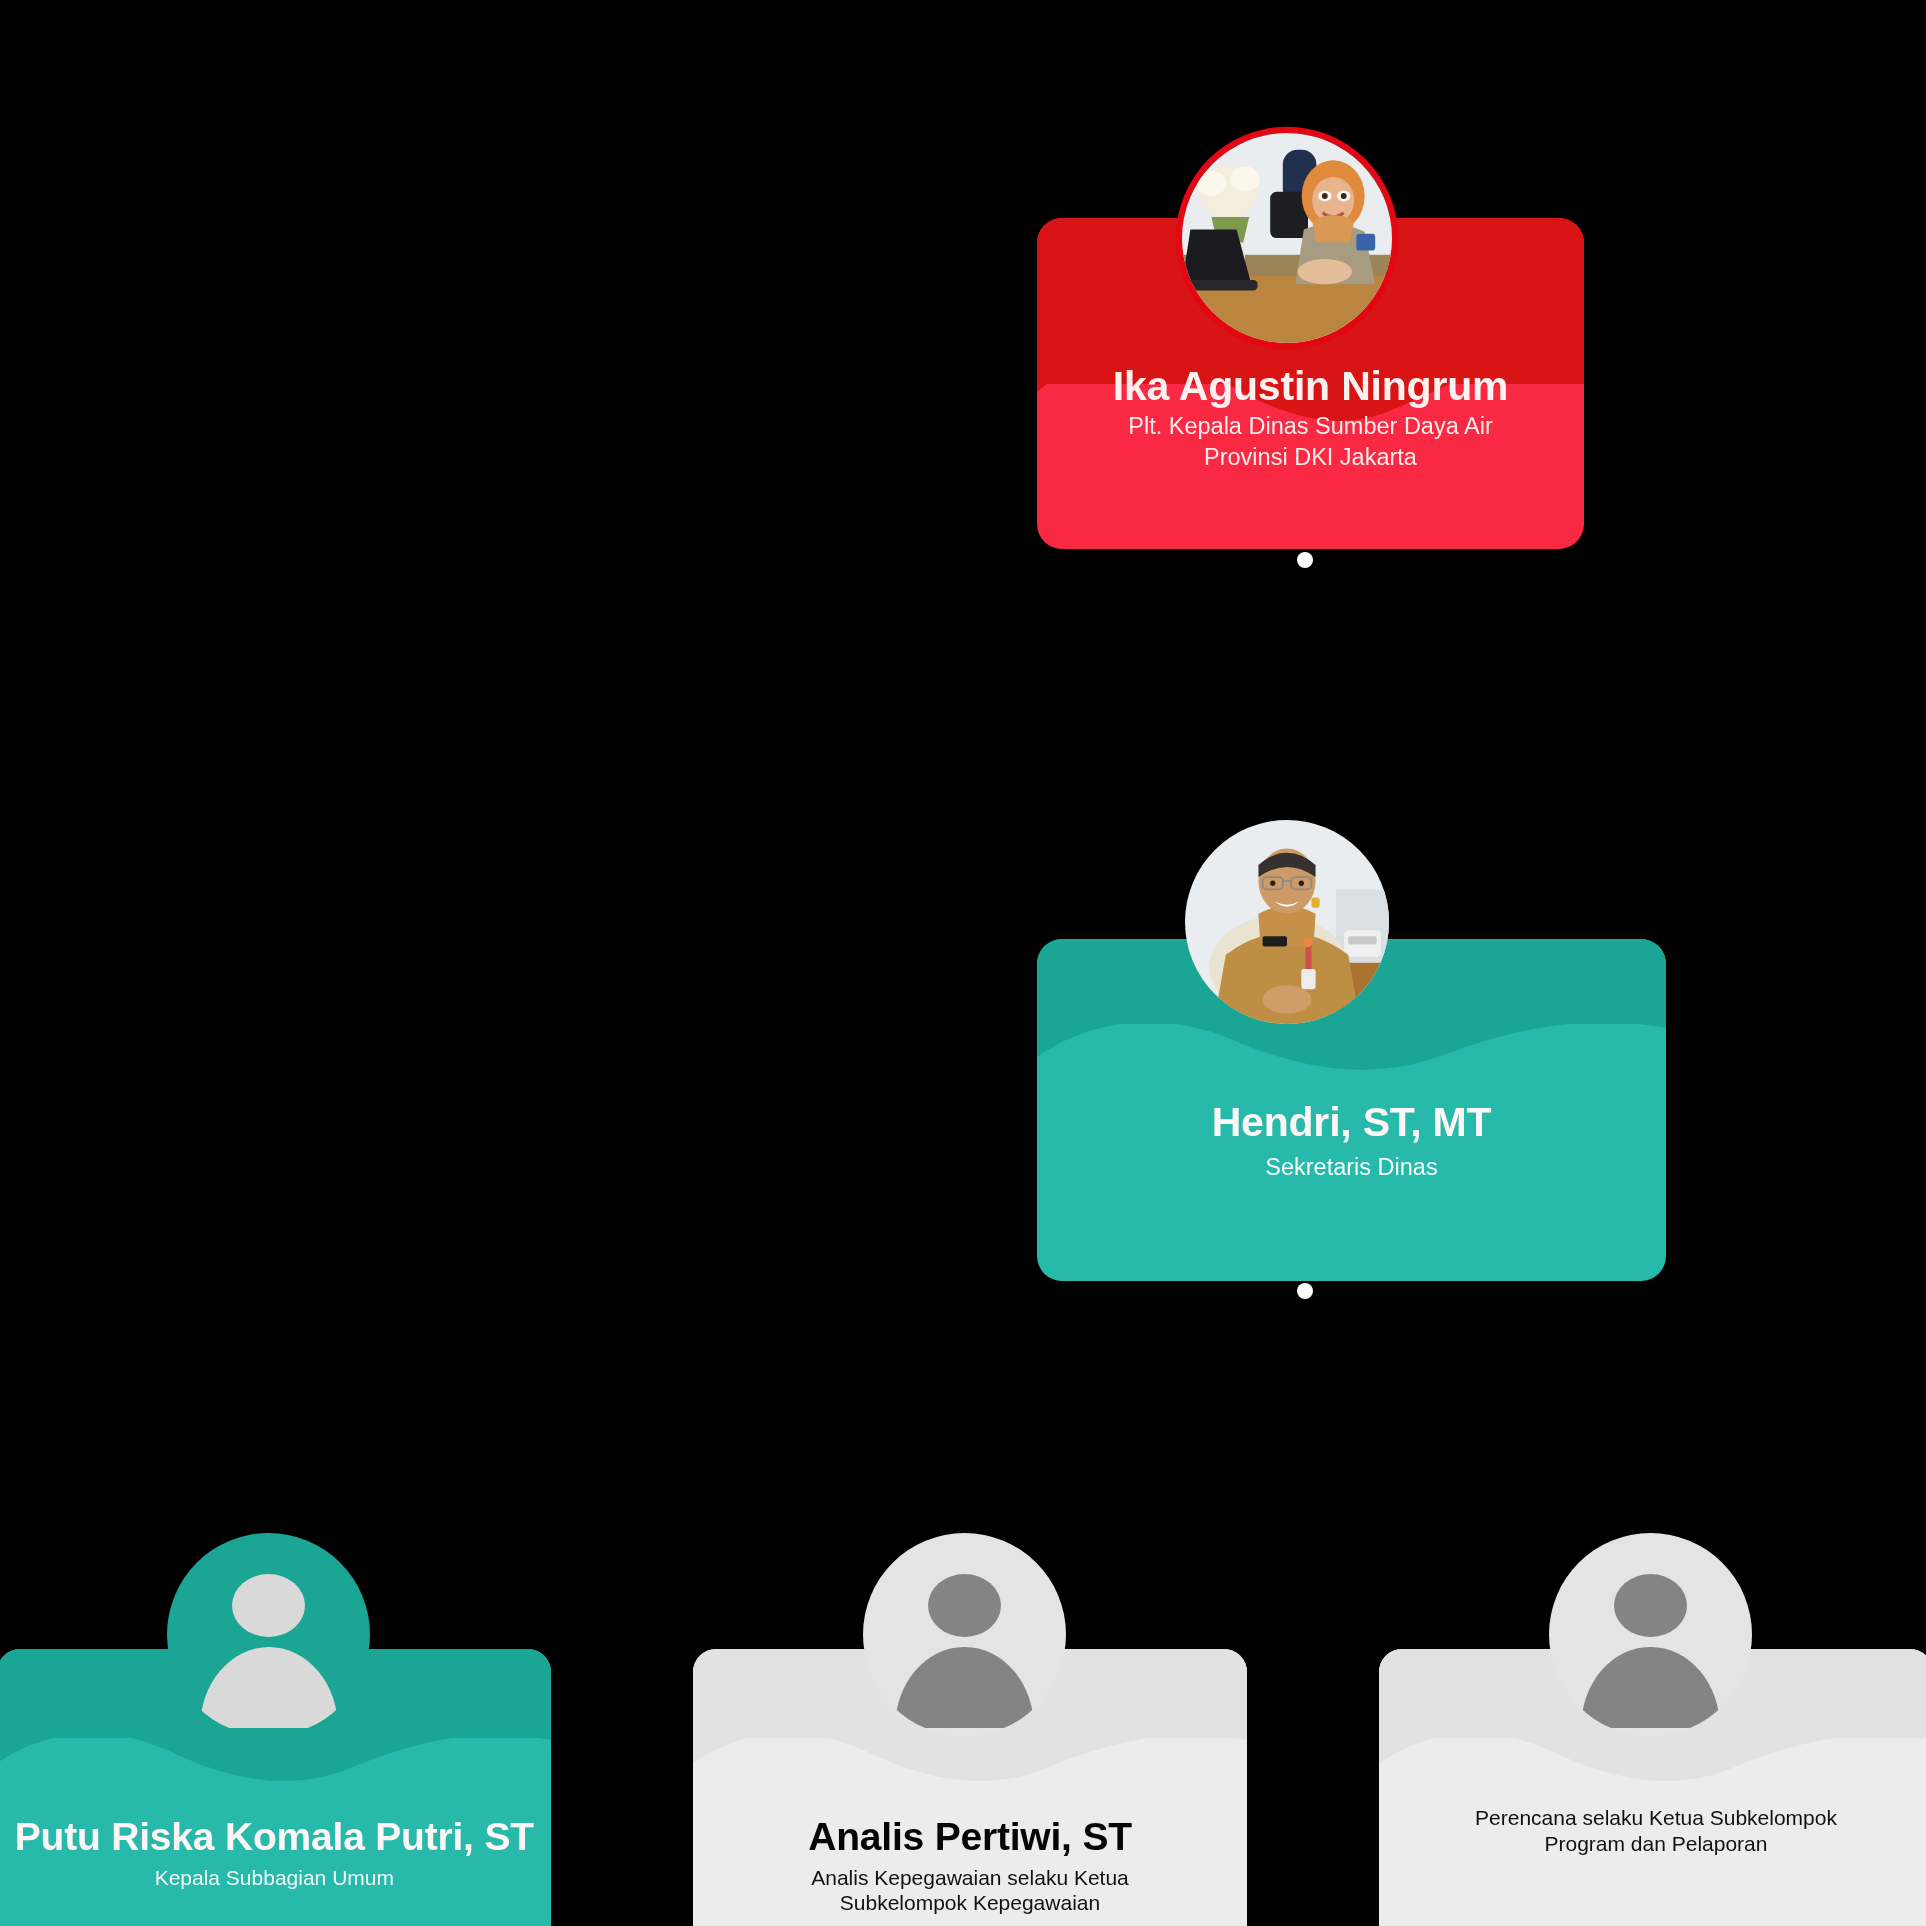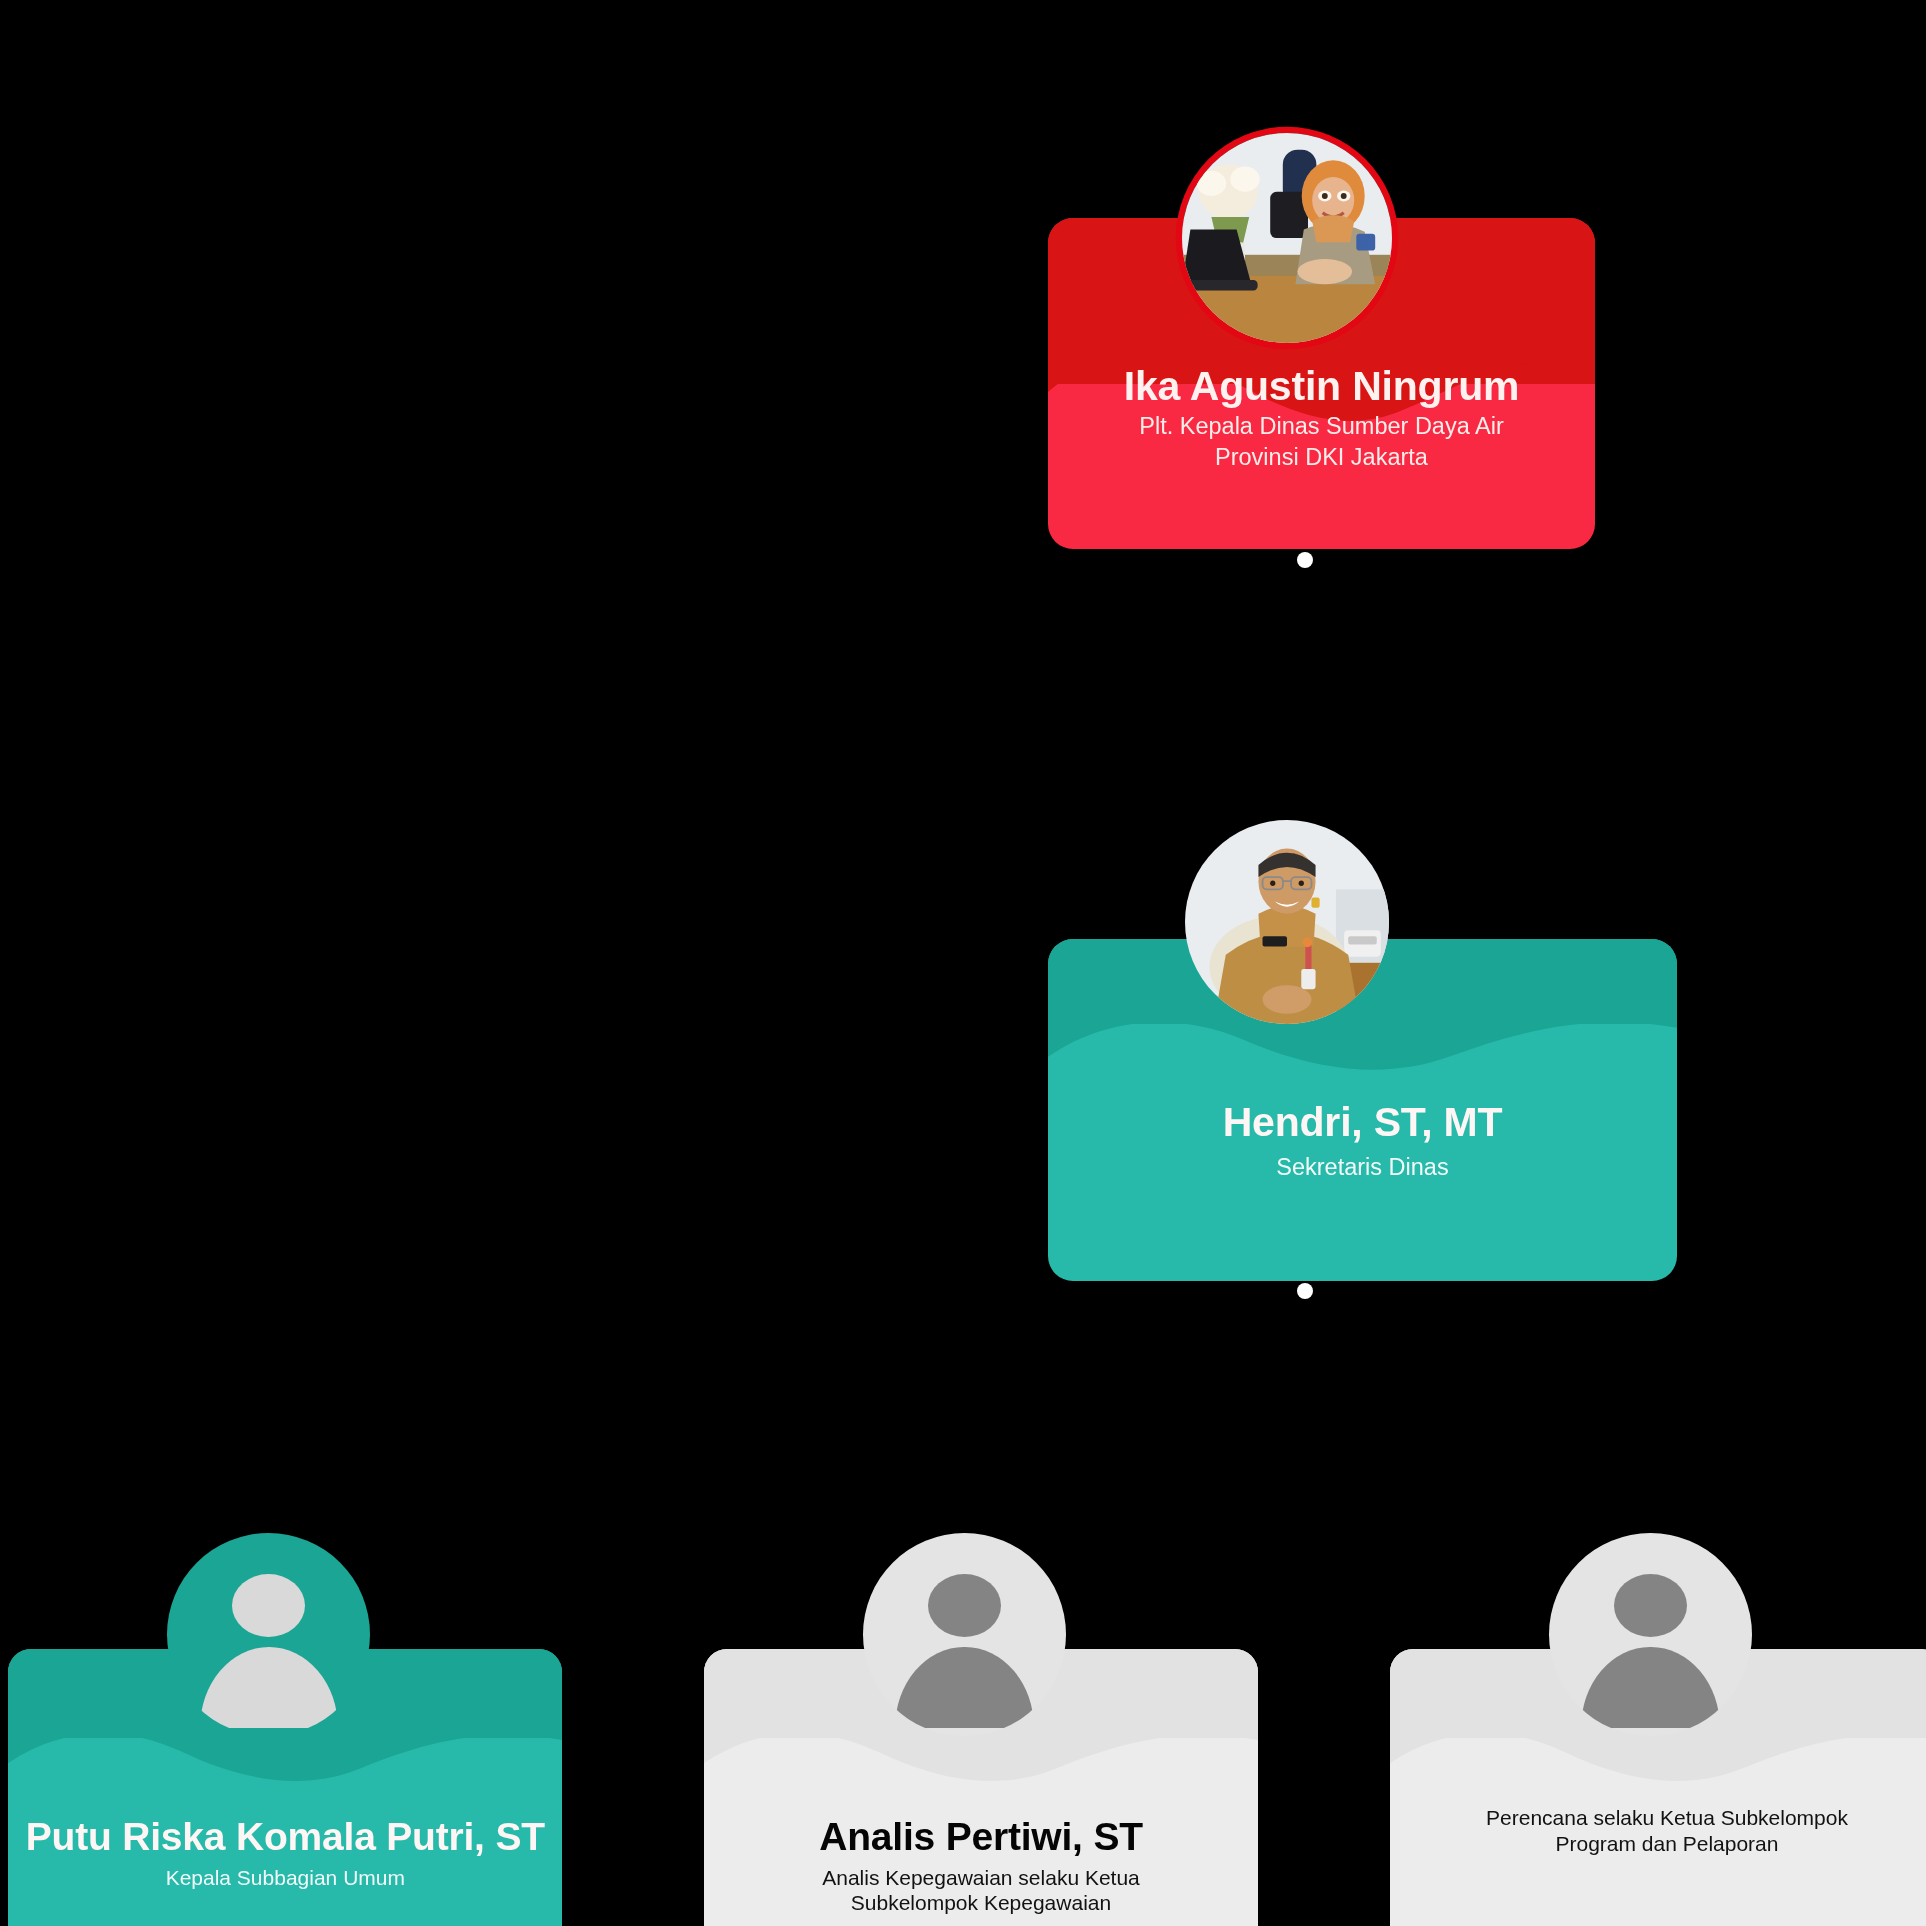--- a/index.html
+++ b/index.html
@@ -8,21 +8,21 @@
     width:2610px; height:2123px;
     background:#000000;
     font-family:"Liberation Sans", sans-serif;
     overflow:hidden;
   }
   #stage { position:relative; width:2610px; height:2123px; }
 
   
   .node { position:absolute; }
   .card {
-    position:absolute; left:16px; top:0;
+    position:absolute; left:5px; top:0;
     width:100%; height:100%;
     border-radius:25px;
     overflow:hidden;
   }
   .card-base { position:absolute; inset:0; }
   .wave { position:absolute; left:0; width:100%; }
   .card-text {
     position:absolute; left:0; width:100%;
     text-align:center;
     padding:0 15.4px;

